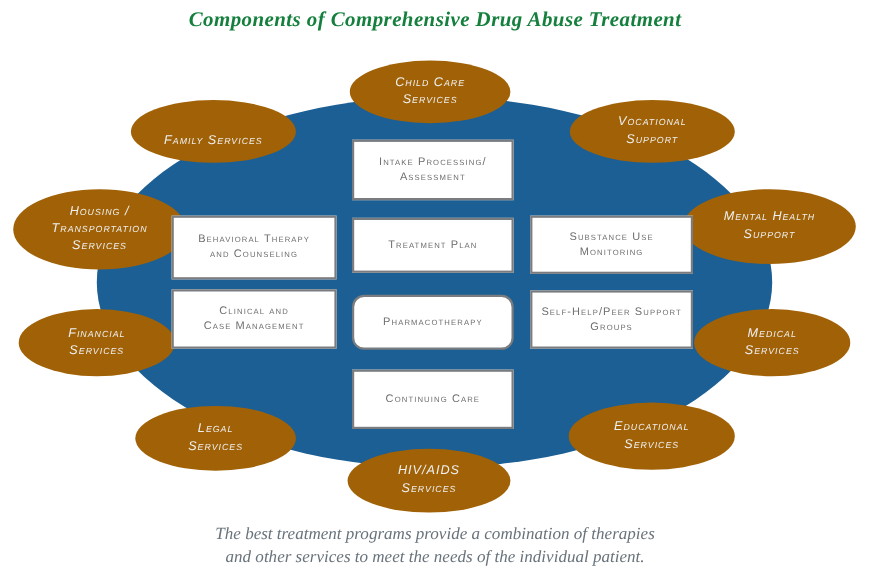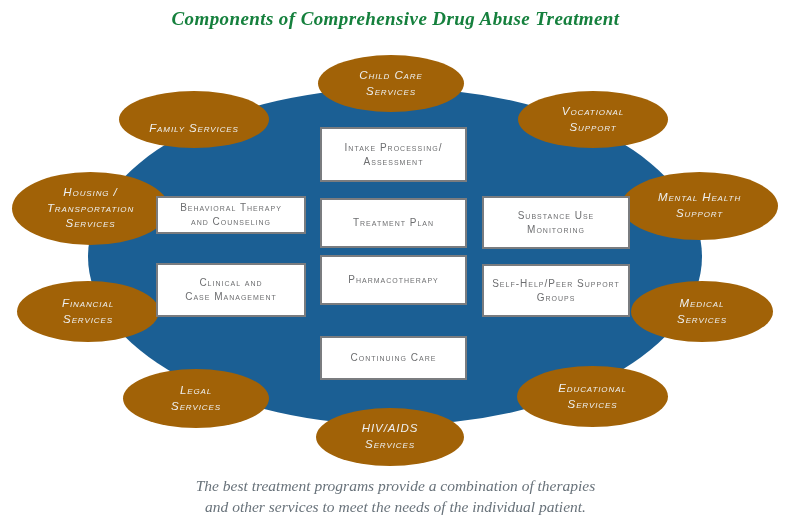--- a/index.html
+++ b/index.html
@@ -84,33 +84,33 @@
     font-variant: small-caps;
     font-size: 10px;
     font-weight: 500;
     letter-spacing: 1px;
     line-height: 1.4;
   }
   .box span { display: inline-block; }
 
   .box-intake          { left: 320px; top: 127px; width: 147px; height: 55px; }
   .box-intake span     { max-width: 112px; }
-  .box-behavioral      { left: 156px; top: 196px; width: 150px; height: 38px; }
+  .box-behavioral      { left: 156px; top: 196px; width: 150px; height: 58px; }
   .box-behavioral span { max-width: 108px; }
   .box-treatment       { left: 320px; top: 198px; width: 147px; height: 50px; }
   .box-treatment span  { max-width: 140px; }
   .box-substance       { left: 482px; top: 196px; width: 148px; height: 53px; }
   .box-substance span  { max-width: 126px; }
   .box-clinical        { left: 156px; top: 263px; width: 150px; height: 54px; }
   .box-clinical span   { max-width: 92px; }
-  .box-pharma          { left: 320px; top: 255px; width: 147px; height: 50px; }
+  .box-pharma          { left: 320px; top: 268px; width: 147px; height: 50px; border-radius: 11px; }
   .box-pharma span     { max-width: 142px; }
   .box-selfhelp        { left: 482px; top: 264px; width: 148px; height: 53px; }
   .box-selfhelp span   { max-width: 136px; }
-  .box-continuing      { left: 320px; top: 336px; width: 147px; height: 44px; }
+  .box-continuing      { left: 320px; top: 336px; width: 147px; height: 54px; }
   .box-continuing span { max-width: 110px; }
 
   .caption {
     position: absolute;
     left: 0; width: 791px;
     top: 476px;
     text-align: center;
     font-family: "Liberation Serif", serif;
     font-style: italic;
     font-size: 15.5px;

